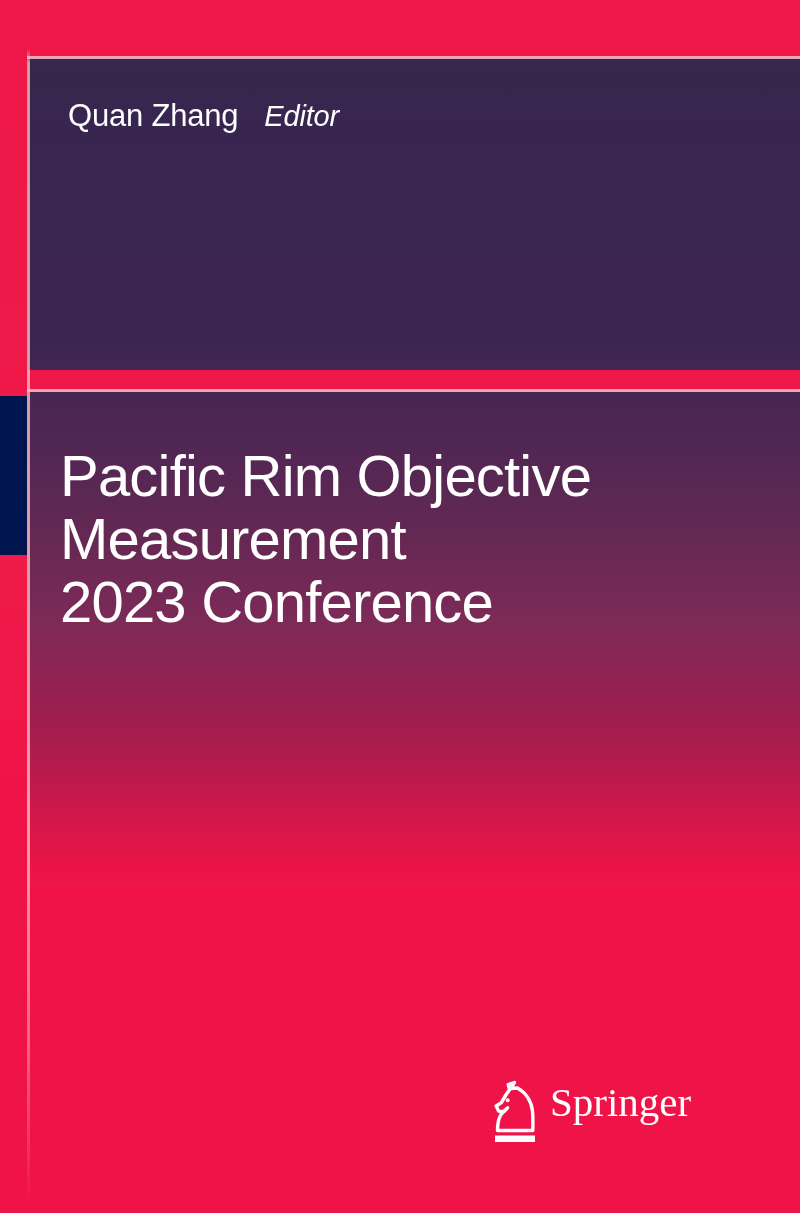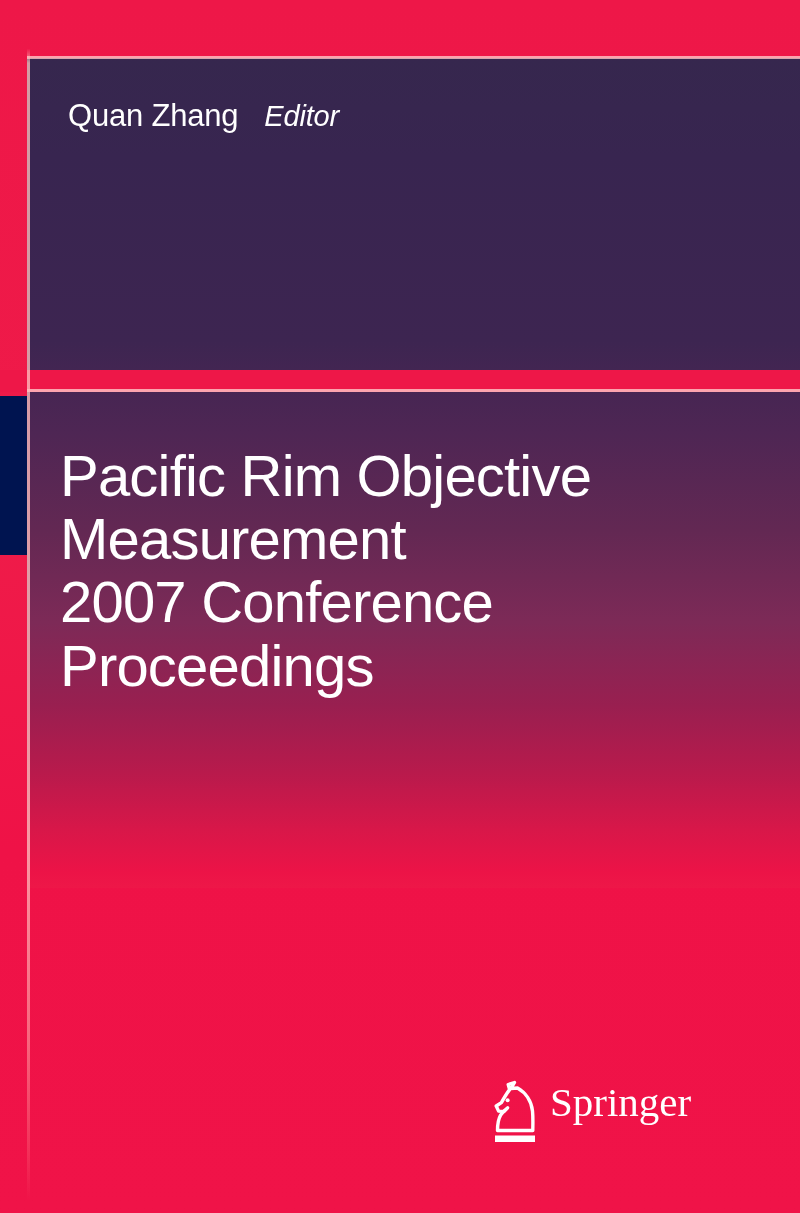--- a/index.html
+++ b/index.html
@@ -190,22 +190,21 @@
 
   <div class="hairline"></div>
 
   <div class="byline">
     <span class="author">Quan Zhang</span><span class="role">Editor</span>
   </div>
 
   <div class="title">
     <span class="tline">Pacific Rim Objective</span>
     <span class="tline">Measurement</span>
-    <span class="tline">2007 Conference</span>
-    <span class="tline">Proceedings</span>
+    <span class="tline">2023 Conference</span>
   </div>
 
   <div class="logo">
     <span class="logo-knight">
       <svg width="58" height="72" viewBox="0 0 58 72" xmlns="http://www.w3.org/2000/svg">
         <g fill="none" stroke="#FFFFFF" stroke-width="3.4" stroke-linejoin="round" stroke-linecap="round">
           <path d="M30.5 4.5 L27.0 10.5 L33.5 10.0 C41.5 14.5 47.5 23.0 48.5 33.0 C49.2 40.5 48.8 47.5 48.8 52.5 L13.5 52.5 C13.5 46.0 14.2 41.5 16.6 37.2 C18.4 33.9 21.0 31.6 23.6 29.8 L20.0 33.6 L14.6 33.1 L12.2 28.0 L17.4 24.6 C20.0 20.0 23.0 15.0 25.6 11.6 L24.2 6.6 Z"></path>
         </g>
         <circle cx="23.6" cy="22.2" r="2.0" fill="#FFFFFF"></circle>
         <rect x="11.0" y="57.5" width="40.0" height="6.5" fill="#FFFFFF"></rect>

